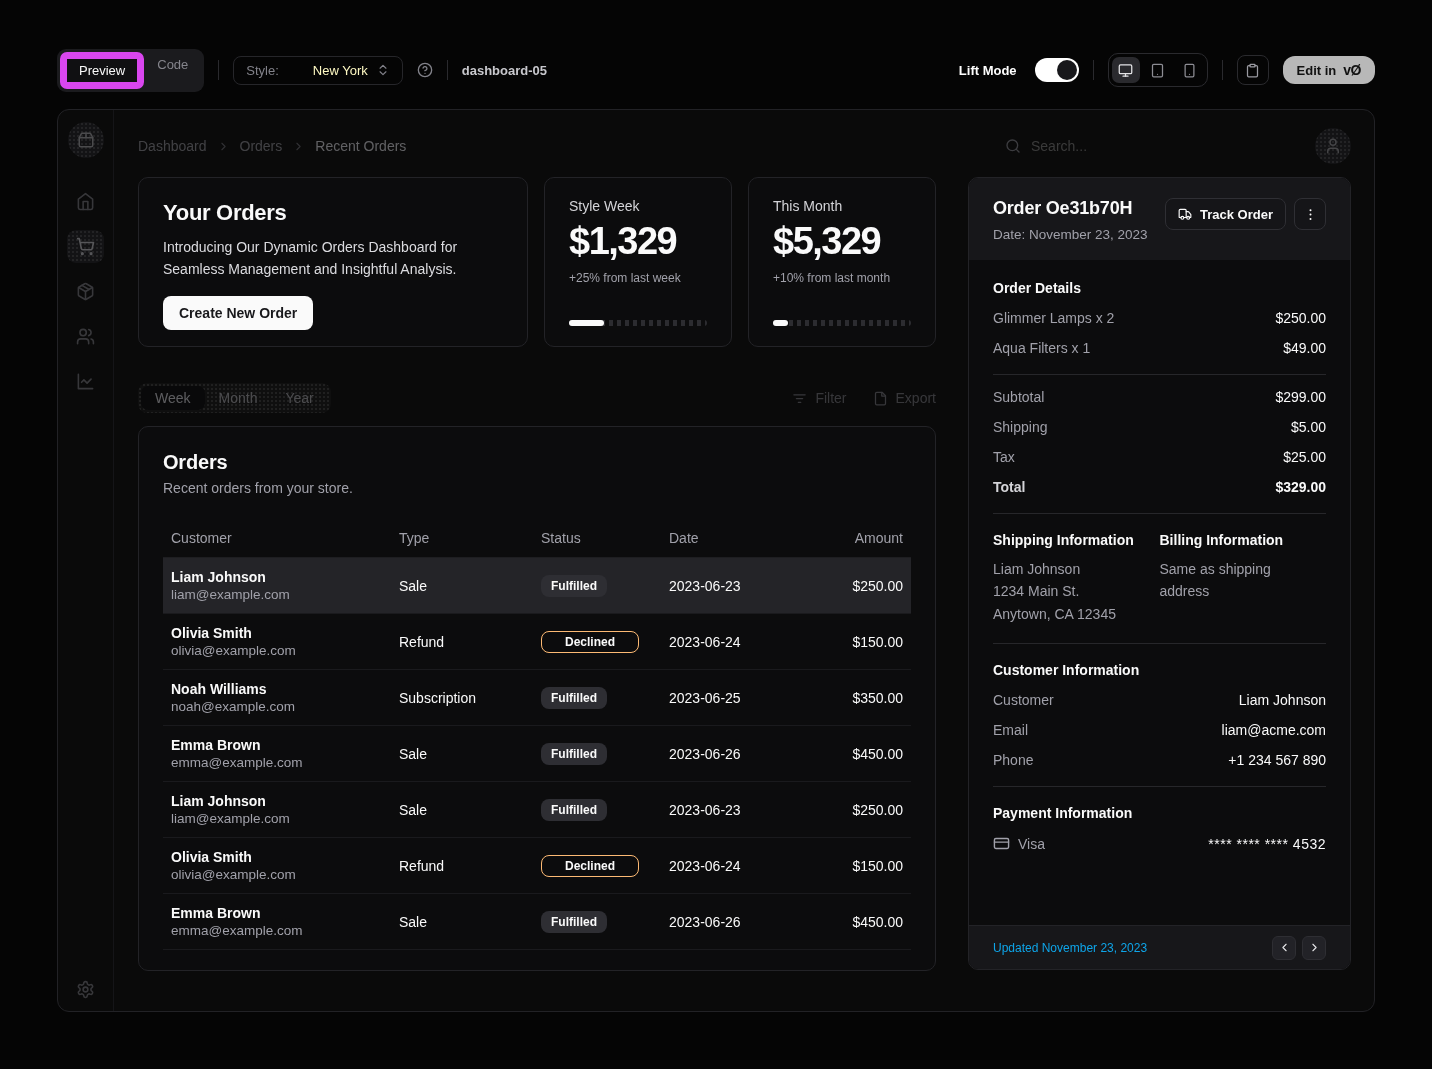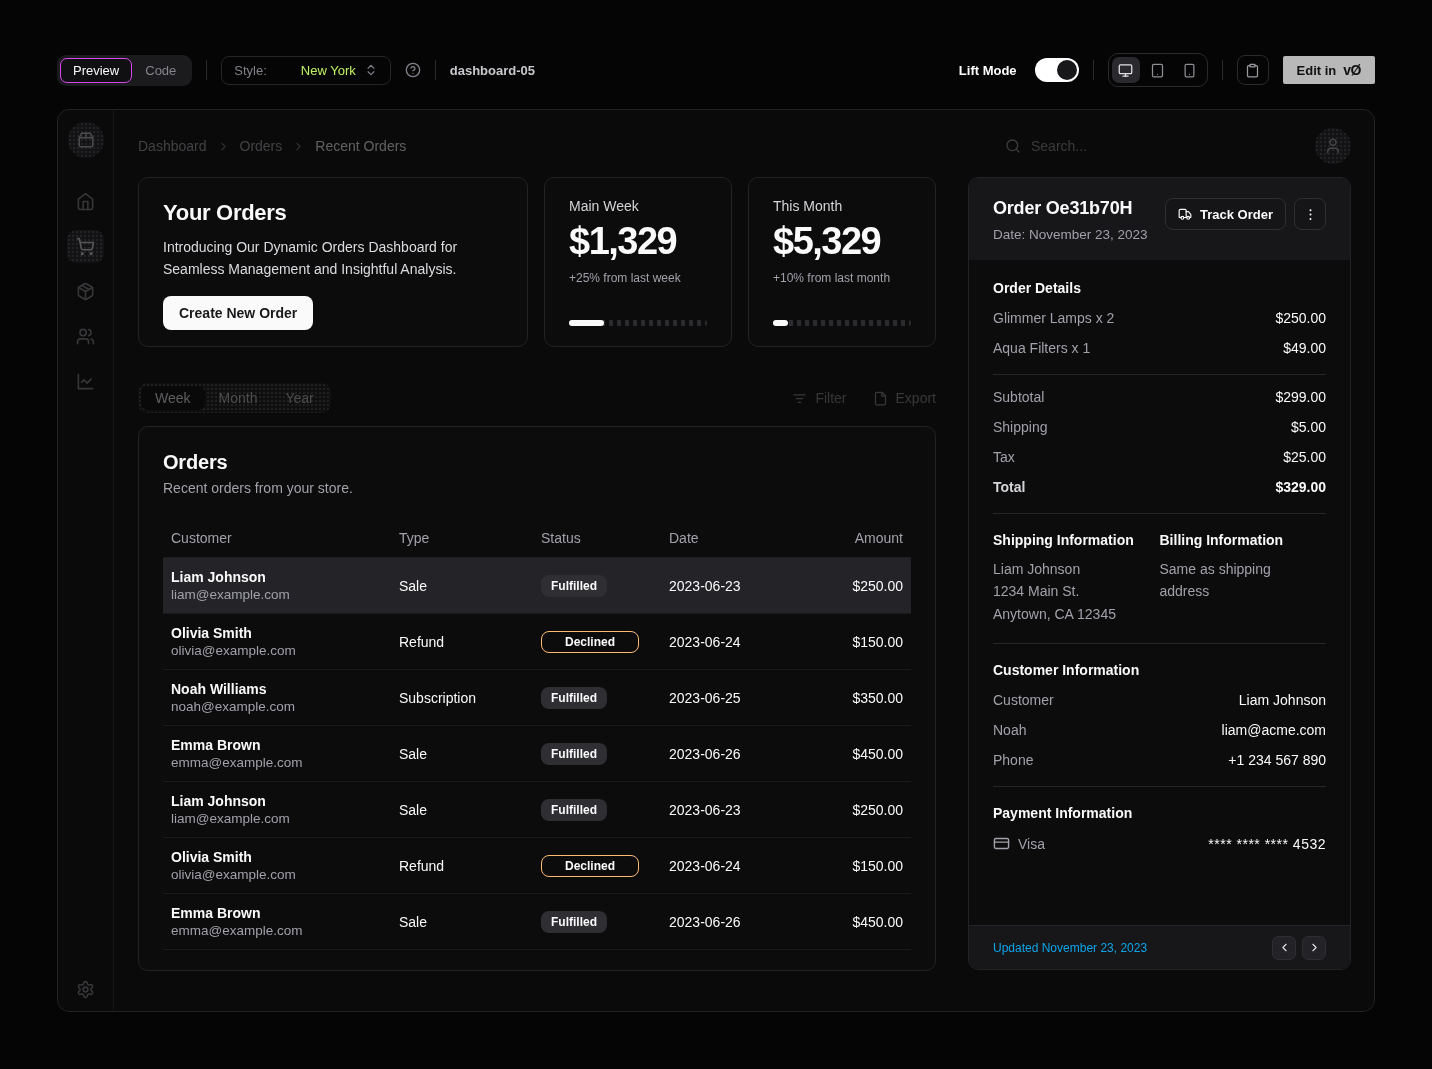--- a/index.html
+++ b/index.html
@@ -6,35 +6,35 @@
   html,body { width:1432px; height:1069px; background:#050505; overflow:hidden;
     font-family:"Liberation Sans","DejaVu Sans",sans-serif; color:#fafafa; }
   svg { display:block; }
 
   
   .toolbar { height:32px; margin:54px 57px 0; display:flex; align-items:center; justify-content:space-between; }
   .tb-left, .tb-right { display:flex; align-items:center; gap:14px; }
   .vsep { width:1px; height:20px; background:#2a2a2e; }
   .seg { display:flex; background:#1b1b1e; border-radius:9px; padding:3px; }
   .seg-btn { font-size:13px; padding:5px 13px; border-radius:7px; color:#85858c; cursor:pointer; }
-  .seg-btn.active { background:#101012; border:1px solid #d946ef; color:#fafafa; padding:4px 12px; }
+  .seg-btn.active { background:#101012; border:7px solid #d946ef; color:#fafafa; padding:4px 12px; }
   .style-select { display:flex; align-items:center; gap:8px; border:1px solid #26262a; border-radius:8px; padding:6px 12px; font-size:13px; }
   .style-label { color:#82828a; }
-  .style-value { color:#bef264;padding-left:26px; }
+  .style-value { color:#fef9c3;padding-left:26px; }
   .icon-muted { color:#82828a; }
   .proj-name { font-size:13px; font-weight:700; color:#c8c8cd; }
   .lift-wrap { display:flex; align-items:center; gap:18px; }
   .lift-label { font-size:13px; font-weight:700; color:#fff; }
   .switch { width:44px; height:24px; border-radius:12px; background:#fff; position:relative; cursor:pointer; }
   .switch .knob { position:absolute; top:2px; right:2px; width:20px; height:20px; border-radius:50%; background:#18181b; }
   .device-group { display:flex; align-items:center; gap:4px; border:1px solid #2a2a2e; border-radius:10px; padding:3px; }
   .device-btn { width:28px; height:26px; display:flex; align-items:center; justify-content:center; border-radius:7px; color:#8d8d94; cursor:pointer; }
   .device-btn.active { background:#2a2a2e; color:#e4e4e7; }
   .icon-btn { width:32px; height:30px; display:flex; align-items:center; justify-content:center; border:1px solid #2a2a2e; border-radius:8px; color:#9a9aa1; cursor:pointer; }
-  .edit-btn { display:flex; align-items:center; gap:7px; background:#b8b8b8; color:#111; font-size:13px; font-weight:600; border-radius:2px; padding:6px 14px; cursor:pointer; }
+  .edit-btn { display:flex; align-items:center; gap:7px; background:#b8b8b8; color:#111; font-size:13px; font-weight:600; border-radius:12px; padding:6px 14px; cursor:pointer; }
   .v0 { font-weight:800; letter-spacing:-.5px; font-size:14px; }
 
   
   .frame { margin:23px 57px 13px; width:1318px; height:903px; background:#0a0a0a; border:1px solid #222226; border-radius:12px; display:flex; overflow:hidden; }
   .halftone { background-image:radial-gradient(rgba(255,255,255,.16) 1px, transparent 1.2px); background-size:4px 4px; }
   .dim { opacity:.45; }
 
   
   .side { width:56px; flex:0 0 56px; border-right:1px solid #151518; display:flex; flex-direction:column; align-items:center; padding:12px 0; }
   .logo { width:36px; height:36px; border-radius:50%; background-color:#1f1f23; display:flex; align-items:center; justify-content:center; color:#9a9aa0; }
@@ -285,21 +285,21 @@
         <div class="cards-row">
           <div class="card intro-card">
             <div class="intro-title">Your Orders</div>
             <div class="intro-desc">Introducing Our Dynamic Orders Dashboard for Seamless Management and Insightful Analysis.</div>
             <button class="cta">Create New Order</button>
           </div>
 
           <div style="display:flex;gap:16px;">
 
               <div class="card stat-card">
-                <div class="stat-label">Main Week</div>
+                <div class="stat-label">Style Week</div>
                 <div class="stat-value">$1,329</div>
                 <div class="stat-delta">+25% from last week</div>
                 <div class="progress">
                   <div class="fill" style="width: 25%;"></div>
                 </div>
               </div>
 
               <div class="card stat-card">
                 <div class="stat-label">This Month</div>
                 <div class="stat-value">$5,329</div>
@@ -511,21 +511,21 @@
           <hr class="hr">
           <div class="sec-title">Customer Information</div>
           <ul class="kv-list">
 
               <li>
                 <span class="k">Customer</span>
                 <span class="v">Liam Johnson</span>
               </li>
 
               <li>
-                <span class="k">Noah</span>
+                <span class="k">Email</span>
                 <span class="v">liam@acme.com</span>
               </li>
 
               <li>
                 <span class="k">Phone</span>
                 <span class="v">+1 234 567 890</span>
               </li>
             </ul>
           <hr class="hr">
           <div class="sec-title">Payment Information</div>

